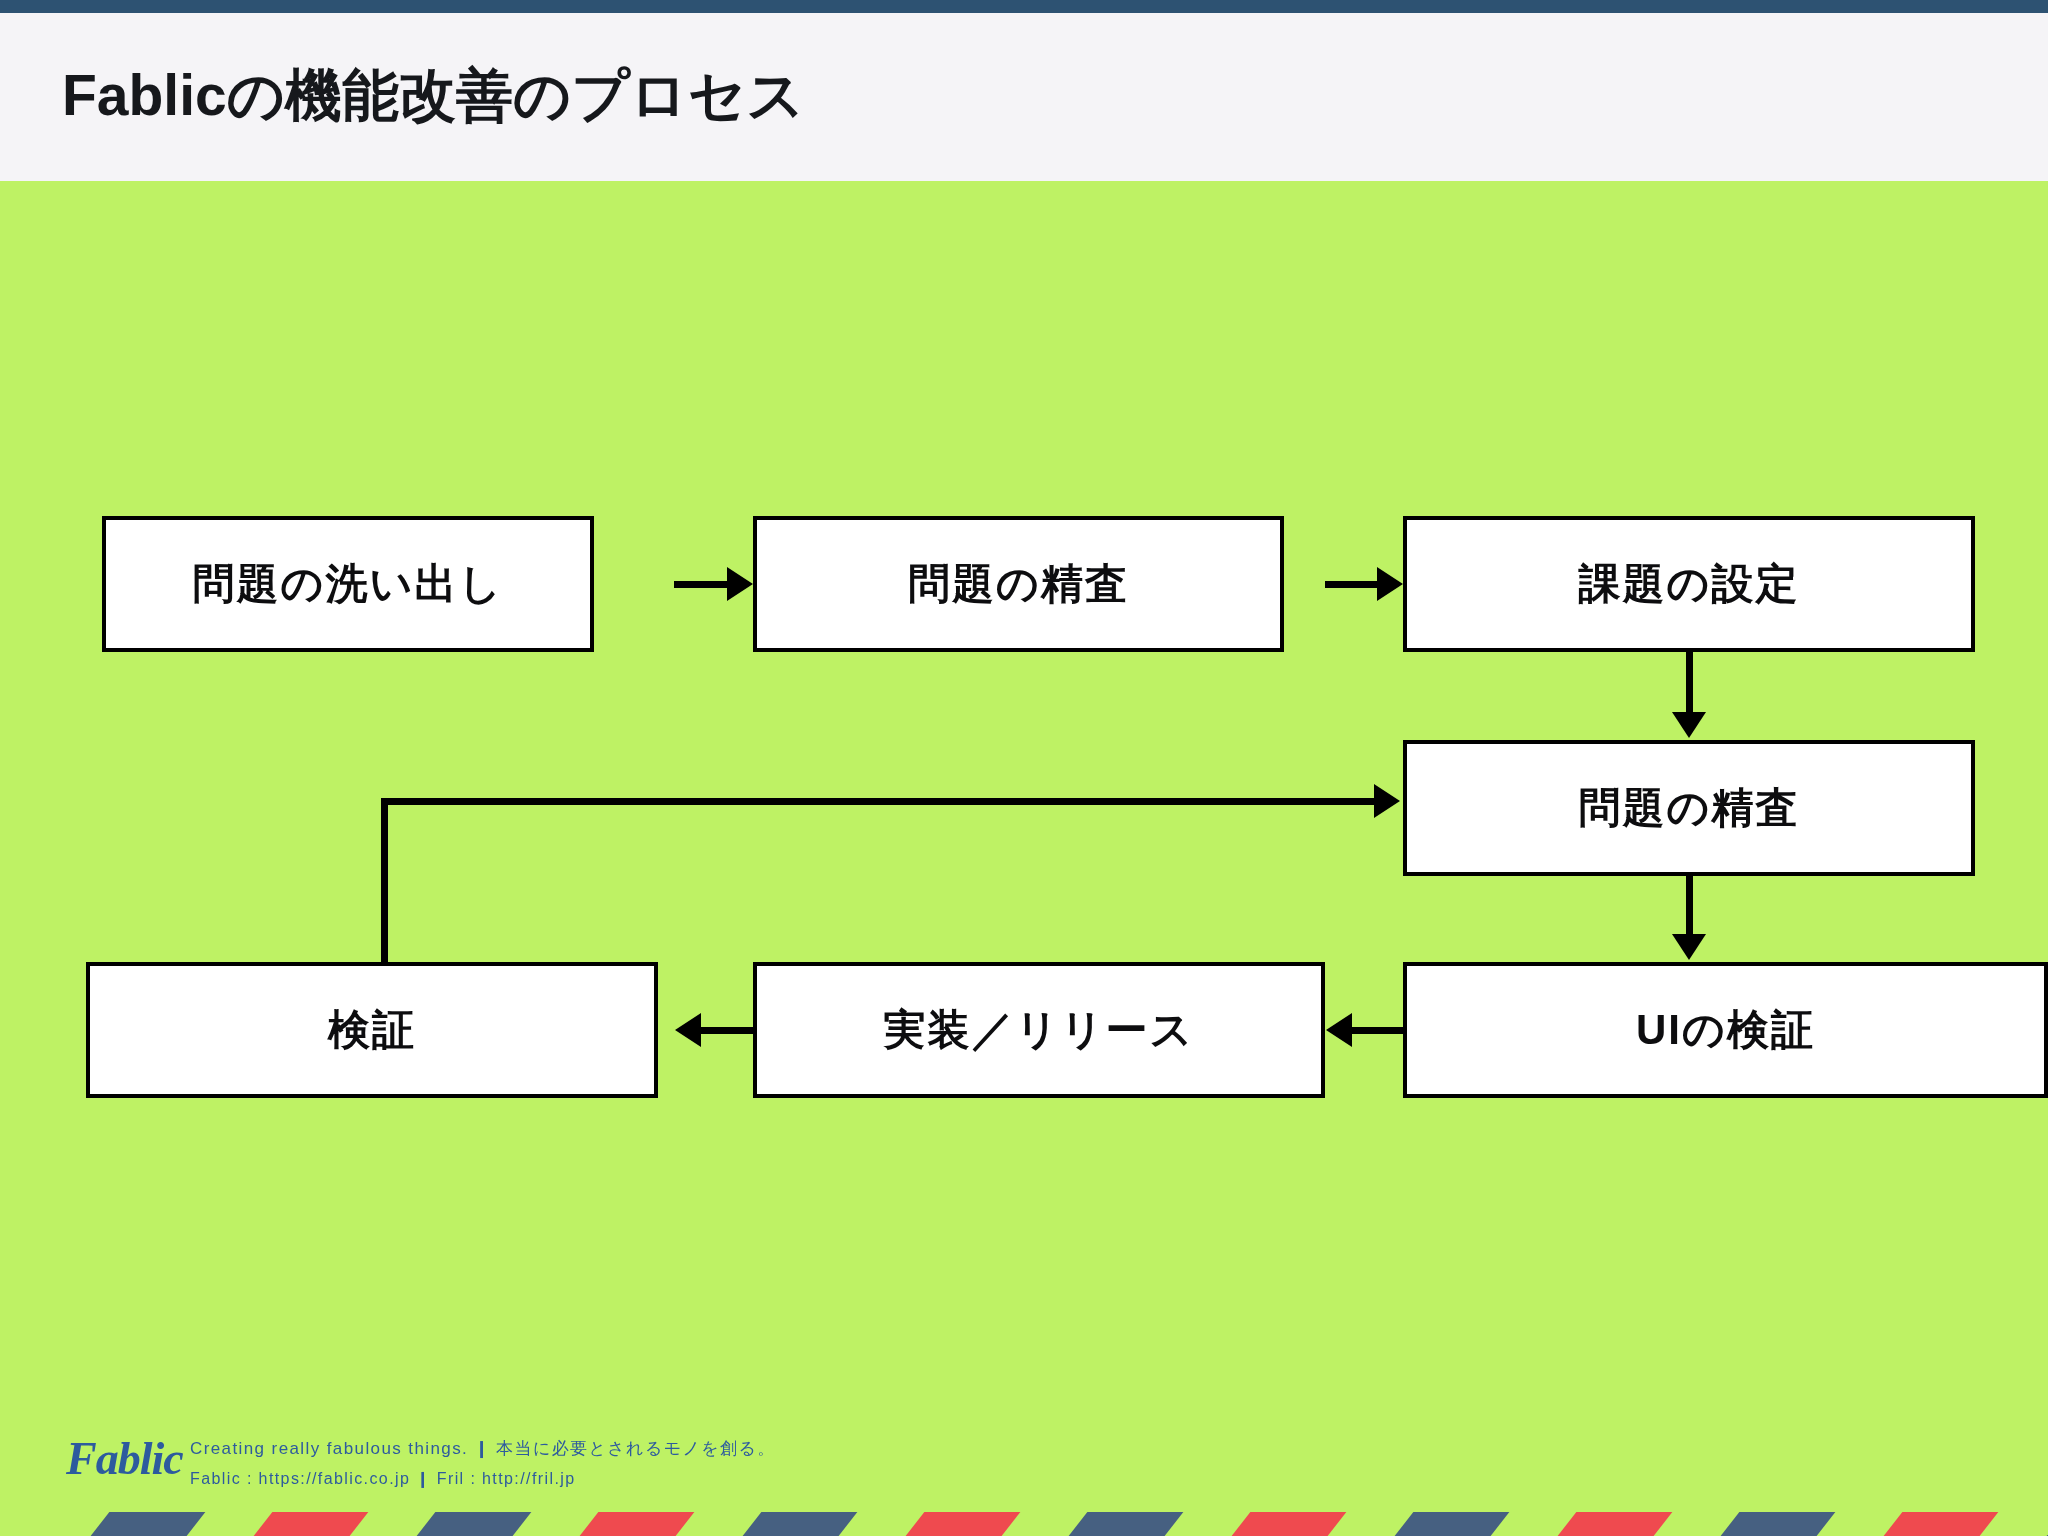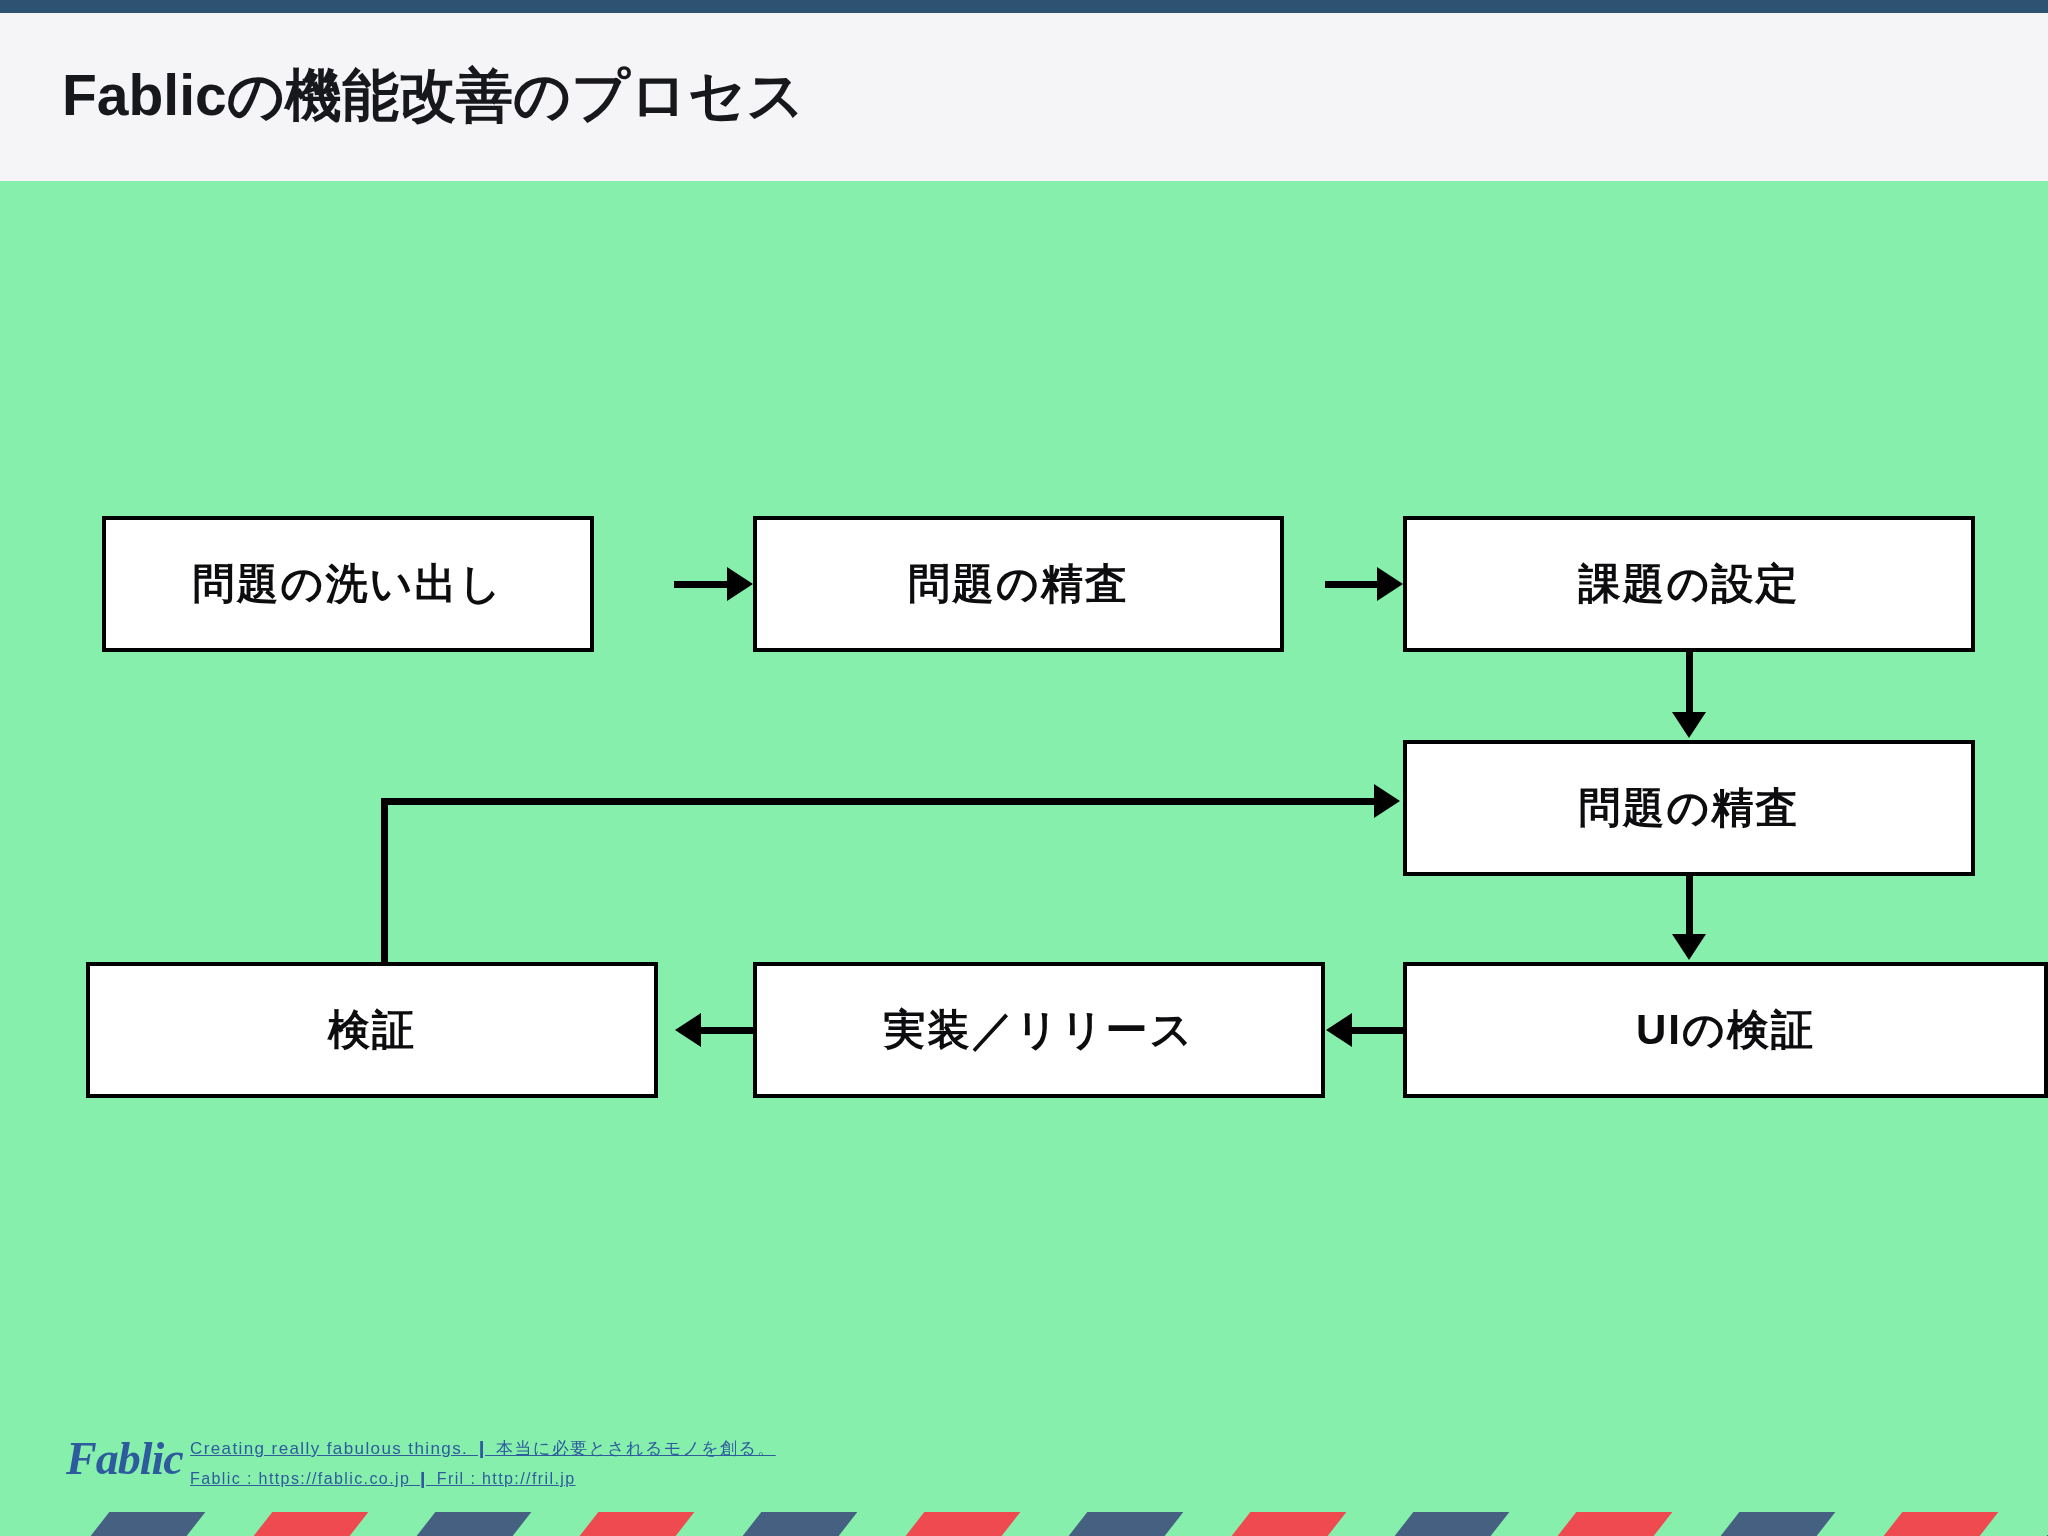--- a/index.html
+++ b/index.html
@@ -7,21 +7,21 @@
     padding: 0;
     background: #ffffff;
   }
   body {
     font-family: "Liberation Sans", "DejaVu Sans", sans-serif;
   }
   #slide {
     position: relative;
     width: 2048px;
     height: 1536px;
-    background: #86efac;
+    background: #bef264;
     overflow: hidden;
   }
 
   
   #top-bar {
     position: absolute;
     left: 0; top: 0;
     width: 2048px;
     height: 13px;
     background: #2d5272;
@@ -158,21 +158,20 @@
     position: absolute;
     left: 190px;
     top: 14px;
   }
   .footer-line {
     color: #2d5b9e;
     font-size: 17px;
     letter-spacing: 1.4px;
     line-height: 30px;
     white-space: nowrap;
-    text-decoration: underline;
   }
   .footer-line-2 { font-size: 16px; }
 
   
   #stripe-band {
     position: absolute;
     left: 0;
     top: 1512px;
     width: 2048px;
     height: 24px;

